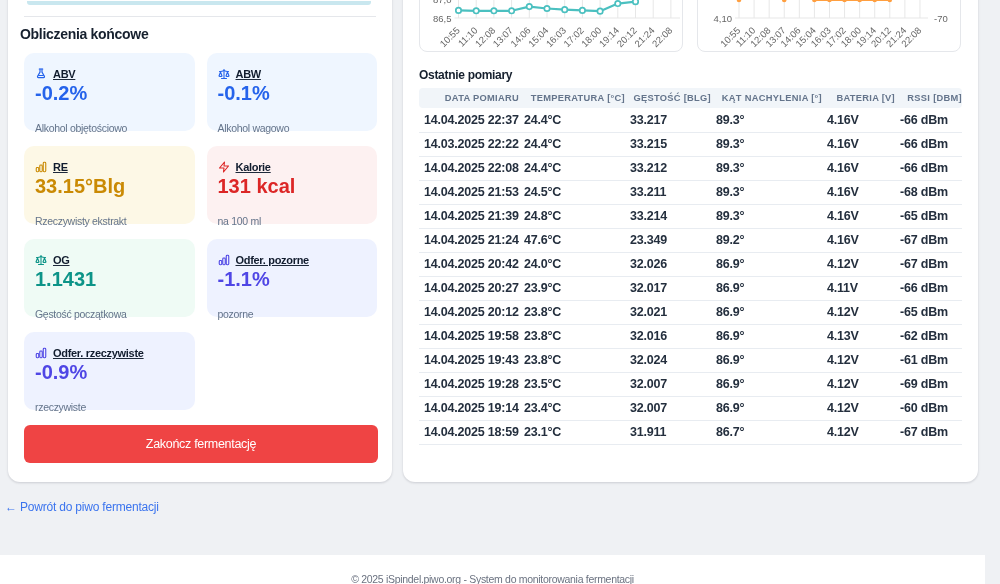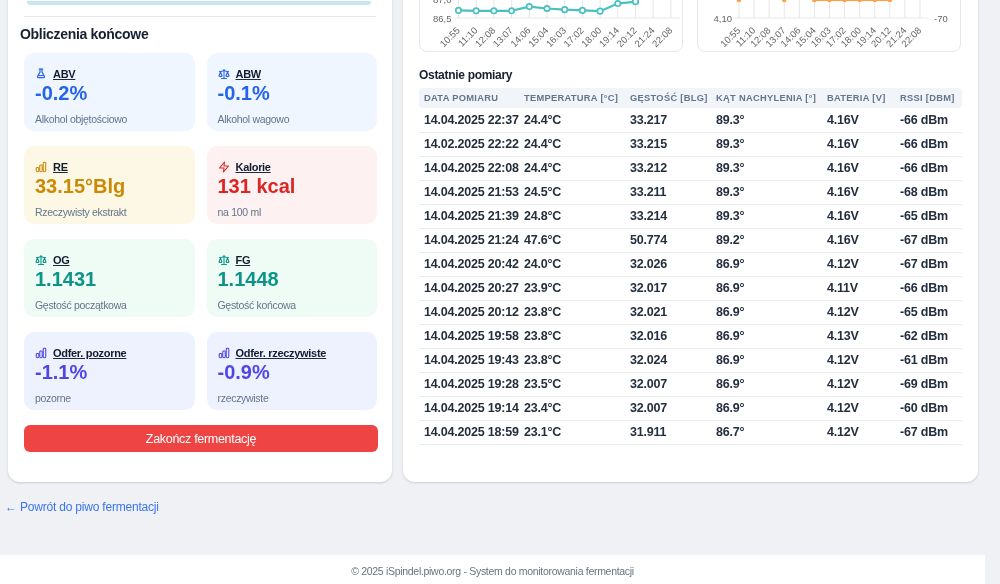--- a/index.html
+++ b/index.html
@@ -37,30 +37,30 @@
 
   .metric-grid {
     position:absolute; left:16px; top:77px; width:353px;
     display:grid; grid-template-columns:1fr 1fr; column-gap:12px; row-gap:15px;
   }
   .metric-card { height:78px; border-radius:10px; padding:13px 12px 0 11px; background:var(--bg); }
   .metric-head { display:flex; align-items:center; gap:6px; height:16px;text-decoration:underline; }
   .metric-head svg { width:12px; height:12px; stroke:var(--accent); flex:0 0 auto; }
   .metric-label { font-size:11px; font-weight:600; color:#111c2e; white-space:nowrap; letter-spacing:-0.3px; }
   .metric-value { font-size:20px; font-weight:700; color:var(--accent); line-height:23px; white-space:nowrap; letter-spacing:0; }
-  .metric-caption { margin-top:8px; font-size:10.5px; line-height:12px; color:#64748b; white-space:nowrap; letter-spacing:-0.3px; }
+  .metric-caption { margin-top:17px; font-size:10.5px; line-height:12px; color:#64748b; white-space:nowrap; letter-spacing:-0.3px; }
 
   .theme-blue   { --bg:#eff6ff; --accent:#2563eb; }
   .theme-amber  { --bg:#fdf8e6; --accent:#ca8a04; }
   .theme-red    { --bg:#fdf1f1; --accent:#dc2626; }
   .theme-teal   { --bg:#effbf5; --accent:#0d9488; }
   .theme-indigo { --bg:#eef2ff; --accent:#4f46e5; }
 
   .end-button {
-    position:absolute; left:16px; top:449px; width:354px; height:27px;
+    position:absolute; left:16px; top:449px; width:354px; height:38px;
     background:#ef4444; color:#ffffff; border:none; border-radius:6px;
     font-family:inherit; font-size:12.5px; font-weight:400; letter-spacing:-0.3px; cursor:pointer;
   }
 
   
   .charts-row {
     position:absolute; left:16px; top:22px; width:543px; height:160px;
     display:flex; gap:14px;
   }
   .chart-box {
@@ -68,40 +68,40 @@
     background:#fff; overflow:hidden;
   }
   .chart-box svg { display:block; width:262px; height:158px; }
   .right-card .card-title { position:absolute; left:16px; top:198px; font-size:12px; }
   .meas-table {
     position:absolute; left:16px; top:218px; width:543px;
     border-collapse:collapse; table-layout:fixed;
   }
   .meas-table th {
     background:#f1f5f9; color:#64748b; font-size:9.3px; font-weight:700;
-    text-transform:uppercase; letter-spacing:0.3px; text-align:left;
+    text-transform:uppercase; letter-spacing:0.3px; text-align:right;
     height:20px; padding:0 0 0 5px; white-space:nowrap;
   }
   .meas-table th:first-child { border-radius:4px 0 0 4px; }
   .meas-table th:last-child { border-radius:0 4px 4px 0; }
   .meas-table td {
     font-size:12.5px; font-weight:600; color:#242f3e;
     height:24px; padding:0 0 0 5px; border-bottom:1px solid #e8ecf1;
     white-space:nowrap;
   }
 
   .back-link {
     position:absolute; left:5px; top:500px;
     font-size:12px; color:#3b74ee; text-decoration:none; cursor:pointer;
   }
   .footer {
     position:absolute; left:0; top:555px; width:985px; height:29px;
     background:#ffffff; text-align:center;
   }
-  .footer span { display:inline-block; margin-top:10px; font-size:10.5px; color:#6b7280; letter-spacing:-0.3px; }
+  .footer span { display:inline-block; margin-top:18px; font-size:10.5px; color:#6b7280; letter-spacing:-0.3px; }
 </style>
 </head>
 <body>
 
 <div class="page">
 
   <section class="card left-card">
     <div class="chart-remnant"></div>
     <hr class="divider">
     <h2 class="card-title">Obliczenia końcowe</h2>
@@ -160,34 +160,20 @@
               <path d="m16 16 3-8 3 8c-.87.65-1.92 1-3 1s-2.13-.35-3-1Z" fill="none" stroke-width="2.2" stroke-linecap="round" stroke-linejoin="round"></path>
               <path d="m2 16 3-8 3 8c-.87.65-1.92 1-3 1s-2.13-.35-3-1Z" fill="none" stroke-width="2.2" stroke-linecap="round" stroke-linejoin="round"></path>
               <path d="M7 21h10" fill="none" stroke-width="2.2" stroke-linecap="round"></path>
               <path d="M12 3v18" fill="none" stroke-width="2.2" stroke-linecap="round"></path>
               <path d="M3 7h2c2 0 5-1 7-2 2 1 5 2 7 2h2" fill="none" stroke-width="2.2" stroke-linecap="round" stroke-linejoin="round"></path>
             </svg>
             <span class="metric-label">OG</span>
           </div>
           <div class="metric-value">1.1431</div>
           <div class="metric-caption">Gęstość początkowa</div>
-        </div>
-        <div class="metric-card theme-teal">
-          <div class="metric-head">
-            <svg viewBox="0 0 24 24">
-              <path d="m16 16 3-8 3 8c-.87.65-1.92 1-3 1s-2.13-.35-3-1Z" fill="none" stroke-width="2.2" stroke-linecap="round" stroke-linejoin="round"></path>
-              <path d="m2 16 3-8 3 8c-.87.65-1.92 1-3 1s-2.13-.35-3-1Z" fill="none" stroke-width="2.2" stroke-linecap="round" stroke-linejoin="round"></path>
-              <path d="M7 21h10" fill="none" stroke-width="2.2" stroke-linecap="round"></path>
-              <path d="M12 3v18" fill="none" stroke-width="2.2" stroke-linecap="round"></path>
-              <path d="M3 7h2c2 0 5-1 7-2 2 1 5 2 7 2h2" fill="none" stroke-width="2.2" stroke-linecap="round" stroke-linejoin="round"></path>
-            </svg>
-            <span class="metric-label">FG</span>
-          </div>
-          <div class="metric-value">1.1448</div>
-          <div class="metric-caption">Gęstość końcowa</div>
         </div>
         <div class="metric-card theme-indigo">
           <div class="metric-head">
             <svg viewBox="0 0 24 24">
               <rect x="2.5" y="13" width="5" height="8.5" rx="1.8" fill="none" stroke-width="2.2"></rect>
               <rect x="9.5" y="8" width="5" height="13.5" rx="1.8" fill="none" stroke-width="2.2"></rect>
               <rect x="16.5" y="2.5" width="5" height="19" rx="1.8" fill="none" stroke-width="2.2"></rect>
             </svg>
             <span class="metric-label">Odfer. pozorne</span>
           </div>
@@ -331,21 +317,21 @@
       <tbody id="measBody">
           <tr>
             <td>14.04.2025 22:37</td>
             <td>24.4°C</td>
             <td>33.217</td>
             <td>89.3°</td>
             <td>4.16V</td>
             <td>-66 dBm</td>
           </tr>
           <tr>
-            <td>14.02.2025 22:22</td>
+            <td>14.03.2025 22:22</td>
             <td>24.4°C</td>
             <td>33.215</td>
             <td>89.3°</td>
             <td>4.16V</td>
             <td>-66 dBm</td>
           </tr>
           <tr>
             <td>14.04.2025 22:08</td>
             <td>24.4°C</td>
             <td>33.212</td>
@@ -365,21 +351,21 @@
             <td>14.04.2025 21:39</td>
             <td>24.8°C</td>
             <td>33.214</td>
             <td>89.3°</td>
             <td>4.16V</td>
             <td>-65 dBm</td>
           </tr>
           <tr>
             <td>14.04.2025 21:24</td>
             <td>47.6°C</td>
-            <td>50.774</td>
+            <td>23.349</td>
             <td>89.2°</td>
             <td>4.16V</td>
             <td>-67 dBm</td>
           </tr>
           <tr>
             <td>14.04.2025 20:42</td>
             <td>24.0°C</td>
             <td>32.026</td>
             <td>86.9°</td>
             <td>4.12V</td>

